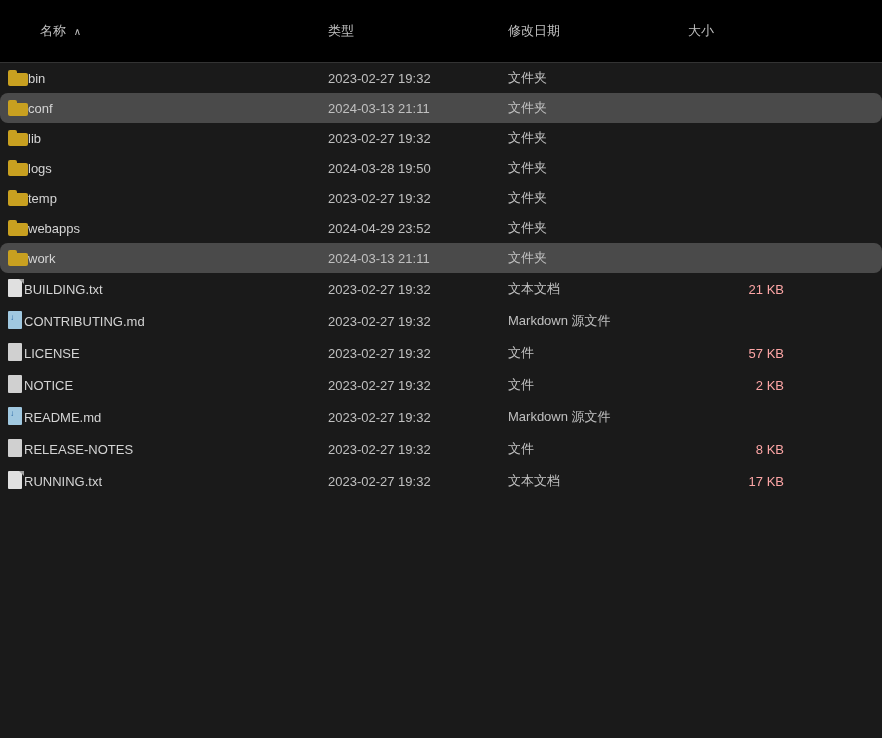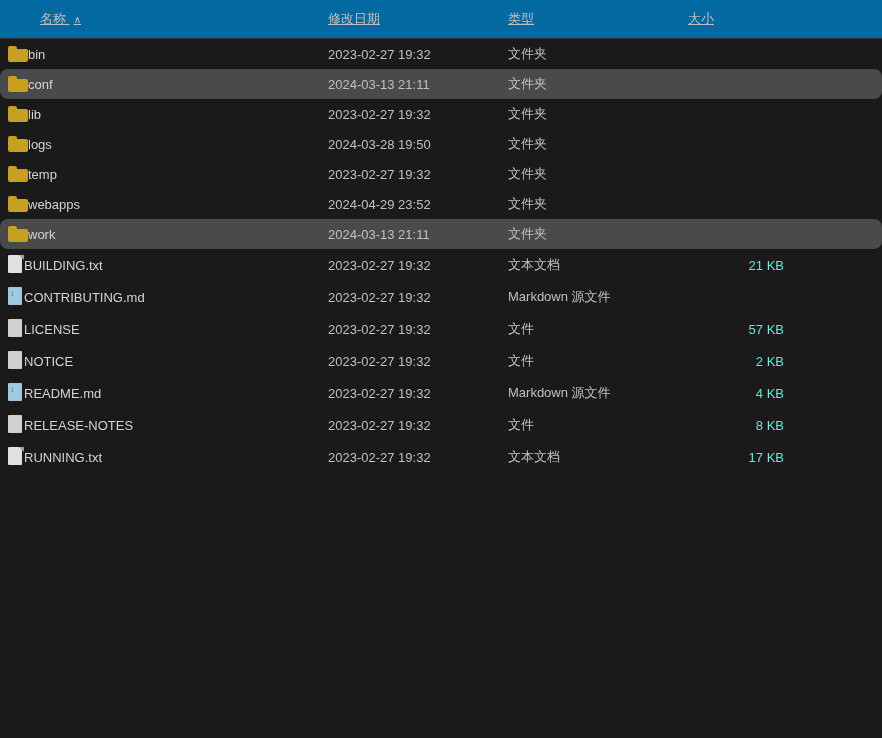--- a/index.html
+++ b/index.html
@@ -18,26 +18,25 @@
       overflow-x: hidden;
     }
 
     .file-manager {
       width: 100%;
     }
 
     .header-row {
       display: grid;
       grid-template-columns: 320px 180px 180px 120px;
-      padding: 6px 0;
+      padding: 18px 0;
       border-bottom: 1px solid #333;
-      background-color: #0369a1;
+      background-color: #000000;
       color: #c0c0c0;
       font-size: 13px;
-      text-decoration: underline;
     }
 
     .header-row .col {
       padding: 4px 8px;
       cursor: pointer;
       user-select: none;
     }
 
     .header-row .col.name {
       padding-left: 40px;
@@ -188,43 +187,43 @@
 
     .date-text {
       color: #c0c0c0;
     }
 
     .type-text {
       color: #c0c0c0;
     }
 
     .size-text {
-      color: #5eead4;
+      color: #fca5a5;
     }
 
     .sort-indicator {
       font-size: 10px;
       margin-left: 4px;
     }
   </style>
 </head>
 <body>
 
 <div class="file-manager">
 
   <div class="header-row">
     <div class="col name">
       <span>名称</span>
       <span class="sort-indicator">∧</span>
     </div>
     <div class="col">
+      <span>类型</span>
+    </div>
+    <div class="col">
       <span>修改日期</span>
-    </div>
-    <div class="col">
-      <span>类型</span>
     </div>
     <div class="col">
       <span>大小</span>
     </div>
   </div>
 
   <div id="file-rows-container">
       <div class="file-row">
         <div class="col name">
           <div class="icon-folder"></div>
@@ -323,21 +322,20 @@
         <div class="col type-text">文件</div>
         <div class="col size size-text">2 KB</div>
       </div>
       <div class="file-row">
         <div class="col name">
           <div class="icon-file-md"></div>
           <span class="file-name-text">README.md</span>
         </div>
         <div class="col date-text">2023-02-27 19:32</div>
         <div class="col type-text">Markdown 源文件</div>
-        <div class="col size size-text">4 KB</div>
       </div>
       <div class="file-row">
         <div class="col name">
           <div class="icon-file-generic"></div>
           <span class="file-name-text">RELEASE-NOTES</span>
         </div>
         <div class="col date-text">2023-02-27 19:32</div>
         <div class="col type-text">文件</div>
         <div class="col size size-text">8 KB</div>
       </div>

